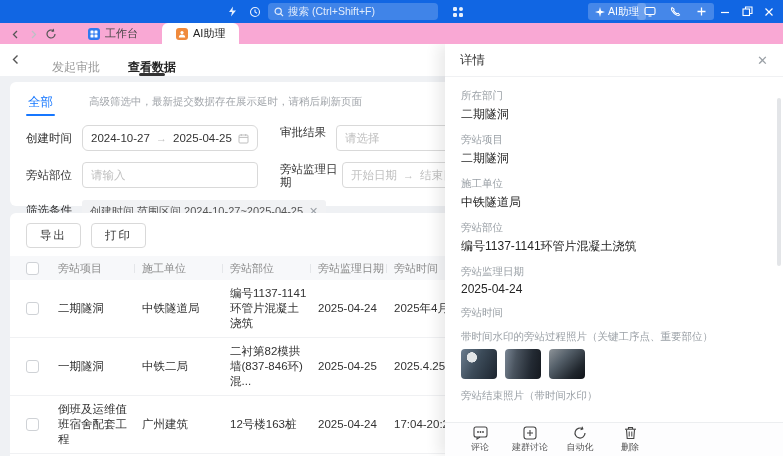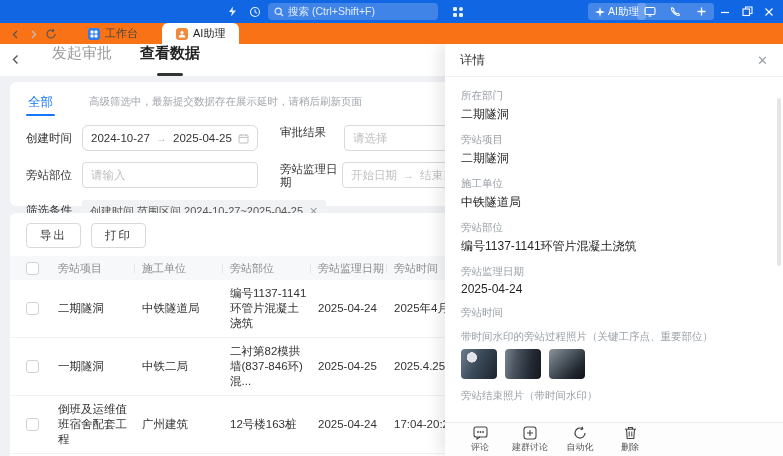--- a/index.html
+++ b/index.html
@@ -15,53 +15,53 @@
     border-radius:4px; display:flex; align-items:center; padding:0 6px; gap:4px; cursor:text; }
   .searchbox span { font-size:10.5px; color:rgba(255,255,255,.85); white-space:nowrap; }
   .ai-btn { position:absolute; left:588px; top:3px; height:17px; padding:0 7px; background:rgba(255,255,255,.22);
     border-radius:3px; display:flex; align-items:center; gap:3px; cursor:pointer; }
   .ai-btn span { font-size:10.5px; color:#fff;text-align:right; }
   .tb-group { position:absolute; left:637px; top:3px; width:77px; height:17px; background:rgba(255,255,255,.22);
     border-radius:3px; display:flex; align-items:center; justify-content:space-around; }
   .winctl { position:absolute; top:3px; width:18px; height:17px; display:flex; align-items:center; justify-content:center; cursor:pointer; }
 
   
-  .tabbar { position:absolute; left:0; top:23px; width:783px; height:21px; background:#f97316; display:flex; align-items:flex-end; z-index:25; }
+  .tabbar { position:absolute; left:0; top:23px; width:783px; height:21px; background:#f9a8d4; display:flex; align-items:flex-end; z-index:25; }
   .nav-ic { width:18px; height:18px; display:flex; align-items:center; justify-content:center; margin-bottom:1px; cursor:pointer; }
   .tab { height:21px; display:flex; align-items:center; gap:5px; padding:0 14px; font-size:11px; color:#444; cursor:pointer; }
   .tab.active { background:#fff; border-radius:6px 6px 0 0; color:#222; }
   .tab-ic { width:12px; height:12px; border-radius:3px; display:flex; align-items:center; justify-content:center; }
   .tab-ic.blue { background:#2f7bf0; }
   .tab-ic.orange { background:#f08a3c; }
 
   
   .subnav { position:absolute; left:0; top:44px; width:783px; height:32px; background:#fff; display:flex; align-items:center; z-index:5; }
   .subnav .backch { width:30px; text-align:center; color:#555; font-size:13px; cursor:pointer; }
-  .subnav-tab { position:relative; height:32px; display:flex; align-items:flex-start; padding:0 14px; font-size:15px; cursor:pointer; }
+  .subnav-tab { position:relative; height:32px; display:flex; align-items:flex-end; padding:0 14px; font-size:12px; cursor:pointer; }
   .subnav-tab.inactive { color:#9a9a9a; }
   .subnav-tab.active { color:#222; font-weight:bold; }
   .subnav-tab.active::after { content:""; position:absolute; left:50%; transform:translateX(-50%); bottom:0;
     width:26px; height:3px; border-radius:2px; background:#333; }
 
   
   .filter-card { position:absolute; left:10px; top:82px; width:773px; height:124px; background:#fff; border-radius:6px 0 0 6px; padding:8px 16px; z-index:4; }
   .ftabs { display:flex; align-items:center; height:24px; }
   .ftab-all { position:relative; color:#1677ff; font-size:12.5px; padding:0 2px; cursor:pointer; }
   .ftab-all::after { content:""; position:absolute; left:0; bottom:-5px; width:100%; height:2px; background:#1677ff; border-radius:1px; }
   .fhint { margin-left:34px; font-size:10.5px; color:#a2a6ab; }
   .frow { display:flex; align-items:flex-start; margin-top:11px; }
   .flabel { font-size:11.5px; color:#333; padding-top:6px; }
   .flabel.w1 { width:56px; }
   .flabel.w2 { width:62px; margin-left:22px; text-align:left; line-height:13px; padding-top:1px; }
   .fctl { border:1px solid #d9d9d9; border-radius:4px; height:26px; display:flex; align-items:center; padding:0 8px; gap:6px; background:#fff; cursor:pointer; }
   .fctl .val { font-size:11.5px; color:#333; }
   .fctl .ph { font-size:11.5px; color:#bfbfbf; }
   .fctl .arr { font-size:11px; color:#bfbfbf; }
   .daterange { width:176px; justify-content:space-between;border-radius:6px; }
-  .selectbox { width:150px; margin-left:8px; }
+  .selectbox { width:150px; }
   .inputbox { width:176px; }
   .rangebox { width:165px; }
   .cond-tag { display:inline-flex; align-items:center; gap:6px; background:#f1f2f4; border-radius:3px; padding:4px 8px;
     font-size:11px; color:#555; margin-top:3px; }
   .cond-tag .x { color:#9aa0a6; cursor:pointer; font-size:11px; line-height:1; }
 
   .table-card { position:absolute; left:10px; top:213px; width:773px; height:243px; background:#fff; border-radius:6px 6px 0 0; padding:8px 0 0 0; z-index:4; }
   .toolbar { display:flex; gap:10px; padding:2px 16px 8px 16px; }
   .btn { border:1px solid #d9d9d9; background:#fff; border-radius:4px; font-size:11.5px; color:#333;
     padding:4px 13px; cursor:pointer; letter-spacing:2px; }

